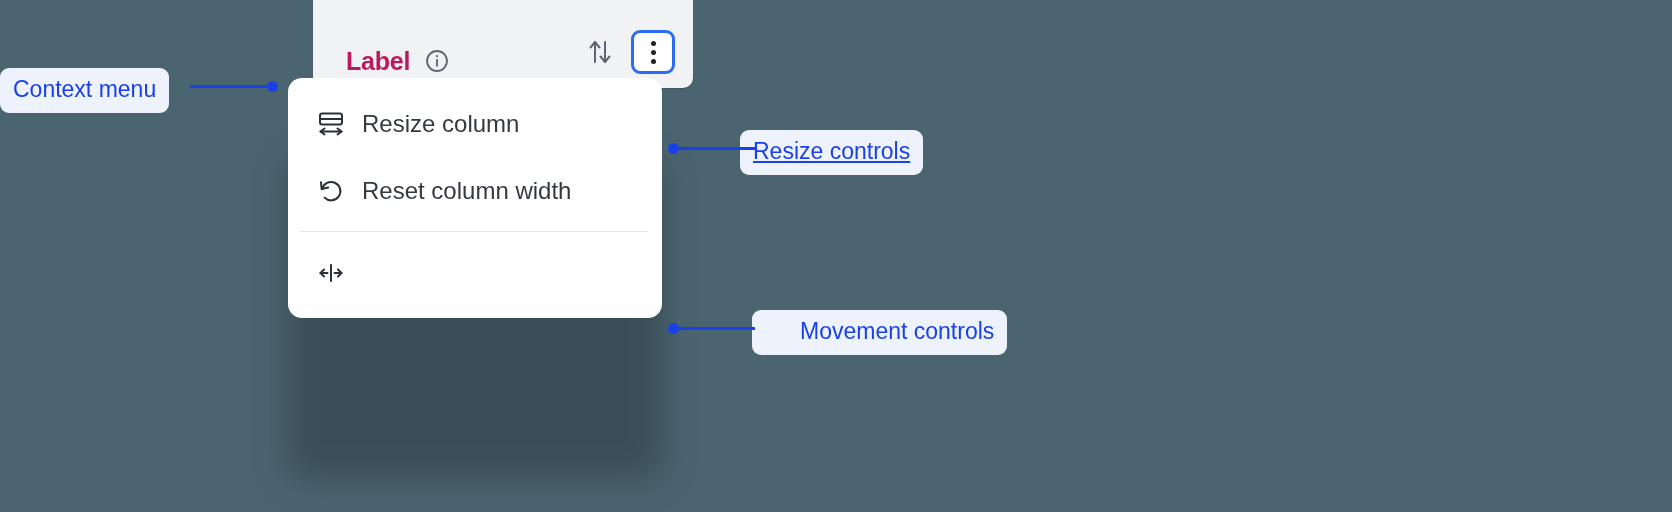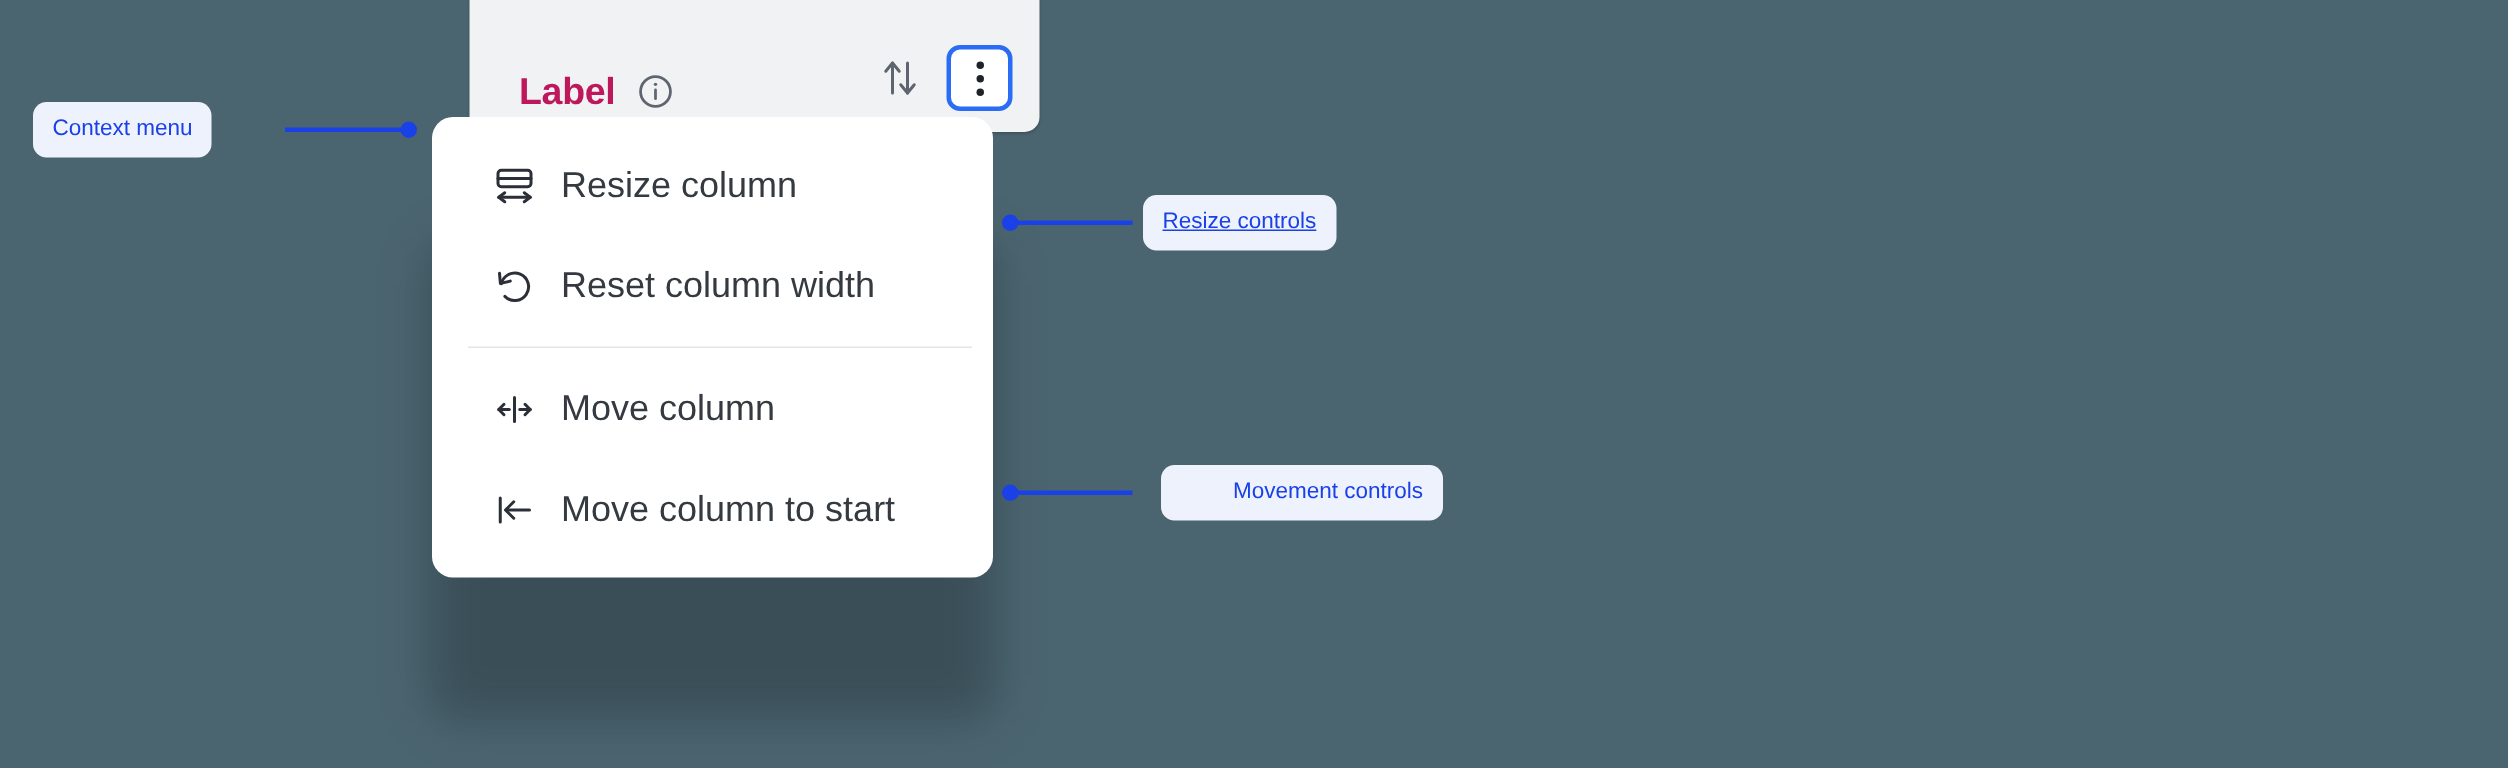--- a/index.html
+++ b/index.html
@@ -93,21 +93,21 @@
   }
 
   
   #context-menu {
     position: absolute;
     left: 288px;
     top: 78px;
     width: 374px;
     background: #ffffff;
     border-radius: 14px;
-    padding: 12px 0 12px 12px;
+    padding: 12px 0 12px 0;
     box-sizing: border-box;
   }
   .menu-item {
     display: flex;
     align-items: center;
     height: 67px;
     padding: 0 22px 0 28px;
     box-sizing: border-box;
     cursor: pointer;
   }
@@ -130,27 +130,26 @@
     height: 1px;
     background: #e3e5e8;
     margin: 7px 14px 7px 12px;
   }
 
   
   .annot-pill {
     position: absolute;
     background: #eef2fd;
     color: #1a41e8;
-    font-size: 15px;
+    font-size: 23px;
     line-height: 1;
     border-radius: 9px;
     padding: 10px 13px 12px 13px;
     white-space: nowrap;
     box-sizing: border-box;
-    margin-left: 22px;
   }
   .annot-line {
     position: absolute;
     height: 3px;
     background: #1a41e8;
   }
   .annot-dot {
     position: absolute;
     width: 11px;
     height: 11px;
@@ -233,33 +232,22 @@
   <div class="menu-item">
     <span class="mi-icon">
       <svg viewBox="0 0 30 30" width="30" height="30" fill="none" stroke="#2b3038" stroke-width="2" stroke-linecap="round" stroke-linejoin="round">
         <line x1="15" y1="7" x2="15" y2="23"></line>
         <line x1="11.5" y1="15" x2="4.5" y2="15"></line>
         <polyline points="8,11.5 4.5,15 8,18.5"></polyline>
         <line x1="18.5" y1="15" x2="25.5" y2="15"></line>
         <polyline points="22,11.5 25.5,15 22,18.5"></polyline>
       </svg>
     </span>
-    <span class="mi-label">Move column</span>
-  </div>
-
-  <div class="menu-item">
-    <span class="mi-icon">
-      <svg viewBox="0 0 30 30" width="30" height="30" fill="none" stroke="#2b3038" stroke-width="2" stroke-linecap="round" stroke-linejoin="round">
-        <line x1="5.5" y1="7" x2="5.5" y2="23"></line>
-        <line x1="25" y1="15" x2="9.5" y2="15"></line>
-        <polyline points="14.5,9.5 9,15 14.5,20.5"></polyline>
-      </svg>
-    </span>
-    <span class="mi-label">Move column to start</span>
-  </div>
+  </div>
+
 
 
 </div>
 
 <div class="annot-pill" id="annot-context-pill">Context menu</div>
 <div class="annot-line" id="annot-context-line"></div>
 <div class="annot-dot" id="annot-context-dot"></div>
 
 <div class="annot-pill" id="annot-resize-pill">Resize controls</div>
 <div class="annot-line" id="annot-resize-line"></div>

